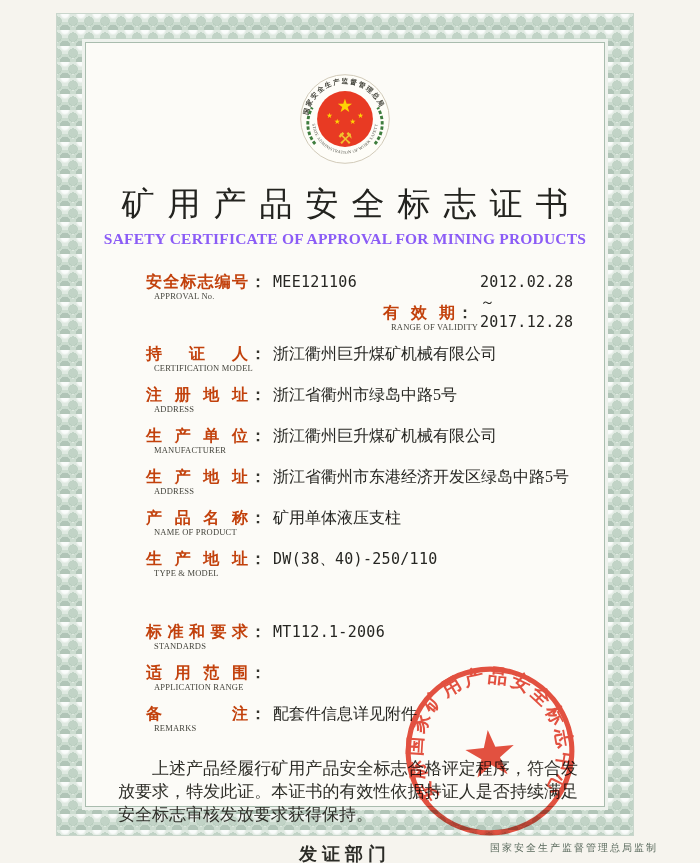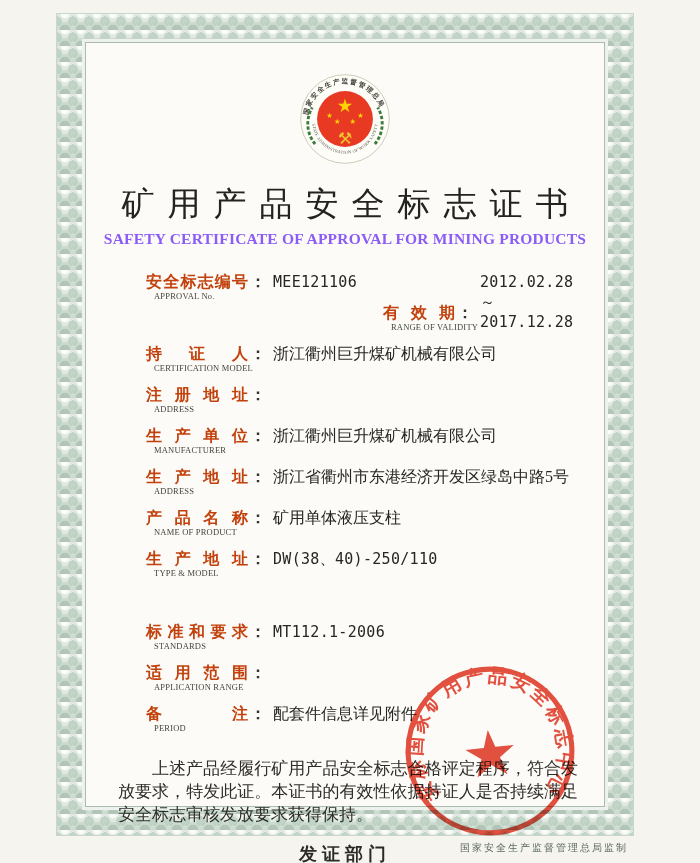--- a/index.html
+++ b/index.html
@@ -79,21 +79,21 @@
 
   
   .seal{
     position:absolute;left:316px;top:596px;width:176px;height:176px;
     opacity:.88;mix-blend-mode:multiply;transform:rotate(-6deg);
     pointer-events:none;
   }
 
   
   .supervise-note{
-    position:absolute;right:72px;top:841px;
+    position:absolute;right:42px;top:841px;
     font-size:10px;letter-spacing:2px;color:#5b6b5e;
   }
 </style>
 </head>
 <body>
 
 <div class="frame">
   <div class="frame-inner">
     <div class="content">
 
@@ -158,20 +158,21 @@
         </div>
 
         <div class="row">
           <div class="lb">
             <div class="lb-line">
               <span class="label">注册地址</span>
               <span class="colon">：</span>
             </div>
             <div class="caption">ADDRESS</div>
           </div>
+          <span class="value">浙江省衢州市绿岛中路5号</span>
         </div>
 
         <div class="row">
           <div class="lb">
             <div class="lb-line">
               <span class="label">生产单位</span>
               <span class="colon">：</span>
             </div>
             <div class="caption">MANUFACTURER</div>
           </div>
@@ -231,21 +232,21 @@
             <div class="caption">APPLICATION RANGE</div>
           </div>
         </div>
 
         <div class="row">
           <div class="lb">
             <div class="lb-line">
               <span class="label">备注</span>
               <span class="colon">：</span>
             </div>
-            <div class="caption">PERIOD</div>
+            <div class="caption">REMARKS</div>
           </div>
           <span class="value">配套件信息详见附件</span>
         </div>
       </div>
 
       <div class="statement">上述产品经履行矿用产品安全标志合格评定程序，符合发放要求，特发此证。本证书的有效性依据持证人是否持续满足安全标志审核发放要求获得保持。</div>
 
       <div class="issuer">
         <div class="issuer-zh">发证部门</div>
 

